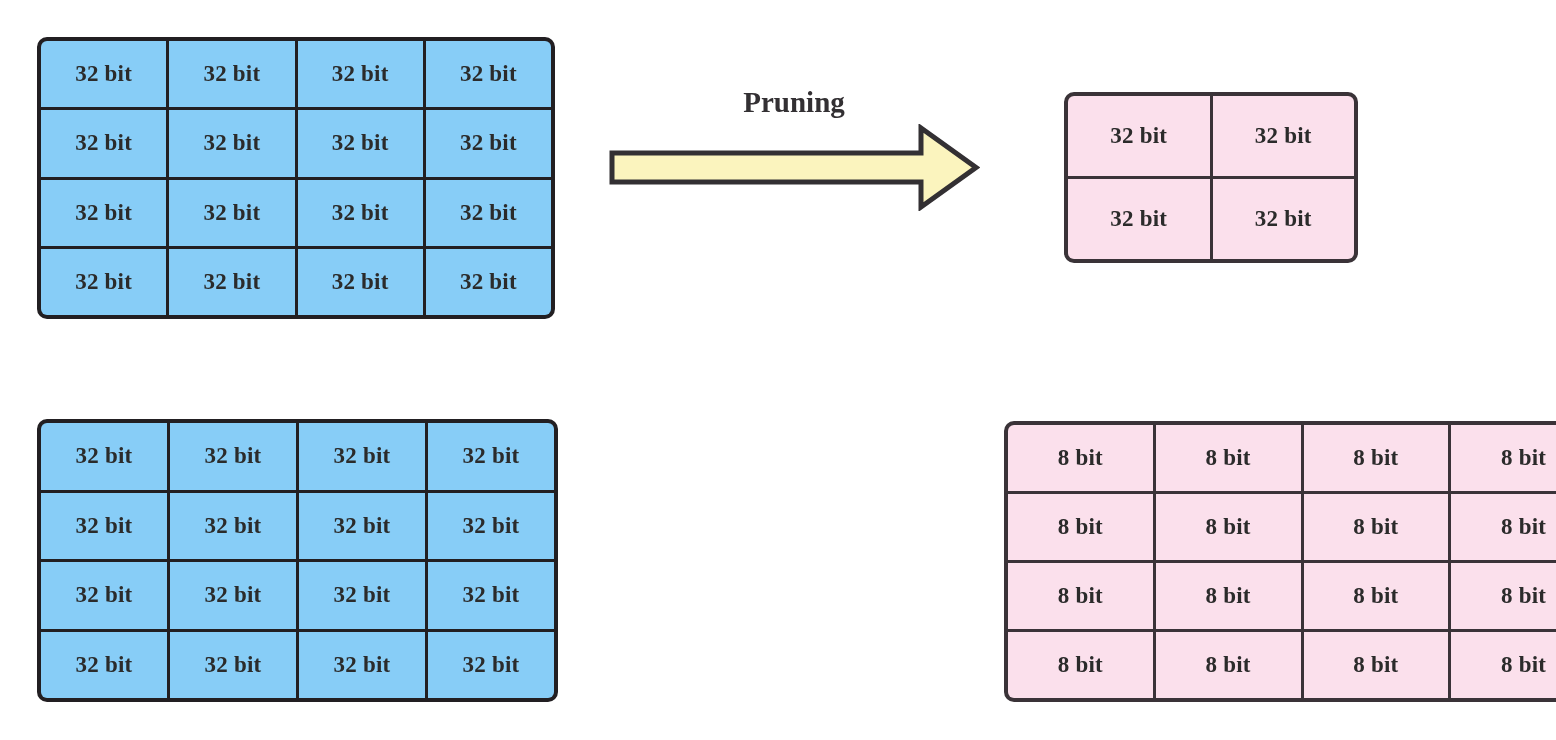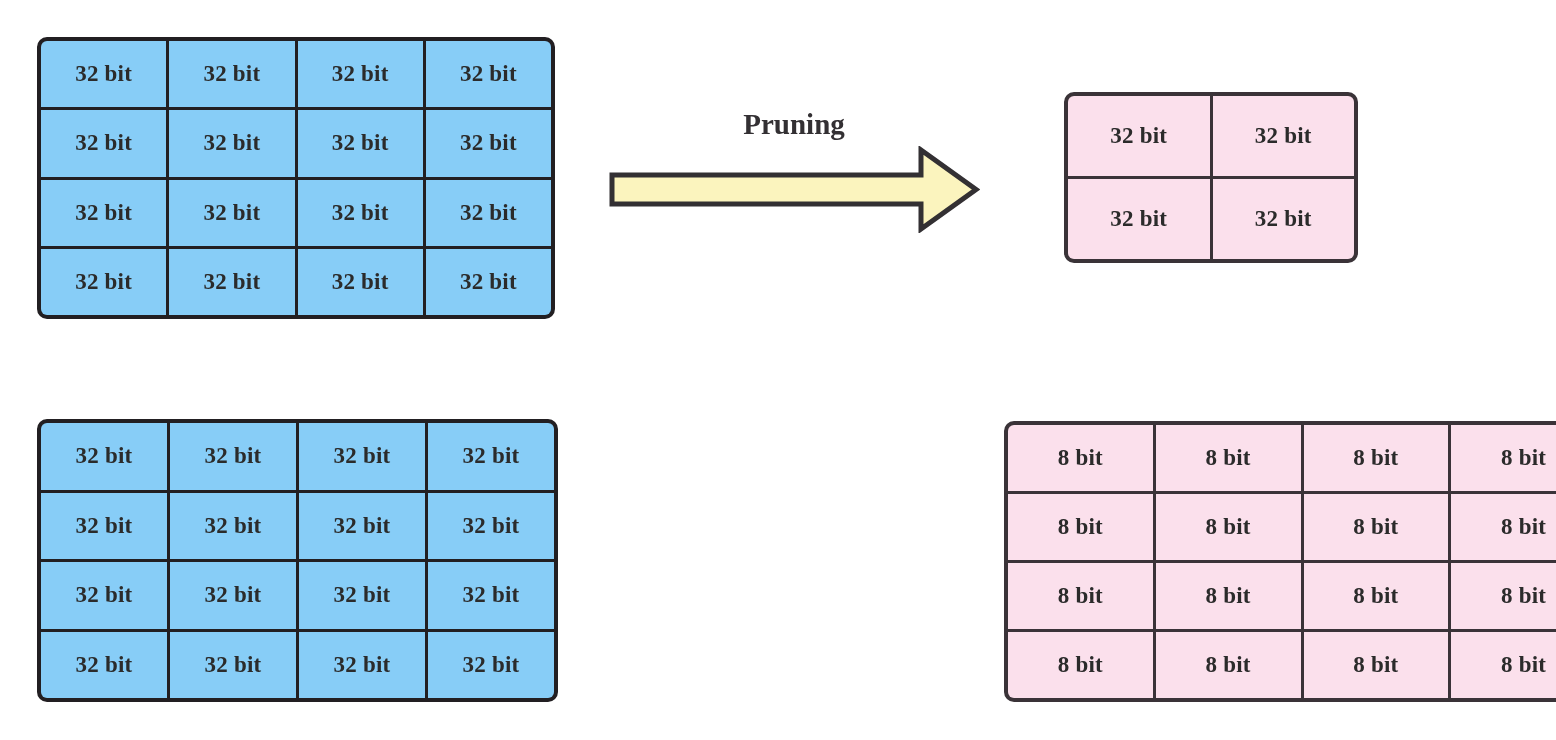--- a/index.html
+++ b/index.html
@@ -69,21 +69,21 @@
     width: 100%;
     text-align: center;
     font-weight: bold;
     font-size: 29px;
     color: #333033;
     white-space: nowrap;
     user-select: none;
   }
   .arrow-svg { position: absolute; left: 0; }
 
-  #arrow-pruning      { left: 608px; top: 108px;  width: 372px; height: 125px; }
+  #arrow-pruning      { left: 608px; top: 86px;  width: 372px; height: 125px; }
   #arrow-pruning .arrow-label { top: 0; }
   #arrow-pruning .arrow-svg   { top: 38px; }
 
   #arrow-quantization { left: 608px; top: 492px;  width: 372px; height: 125px; }
   #arrow-quantization .arrow-label { top: 0; }
   #arrow-quantization .arrow-svg   { top: 38px; }
 </style>
 </head>
 <body>
 

